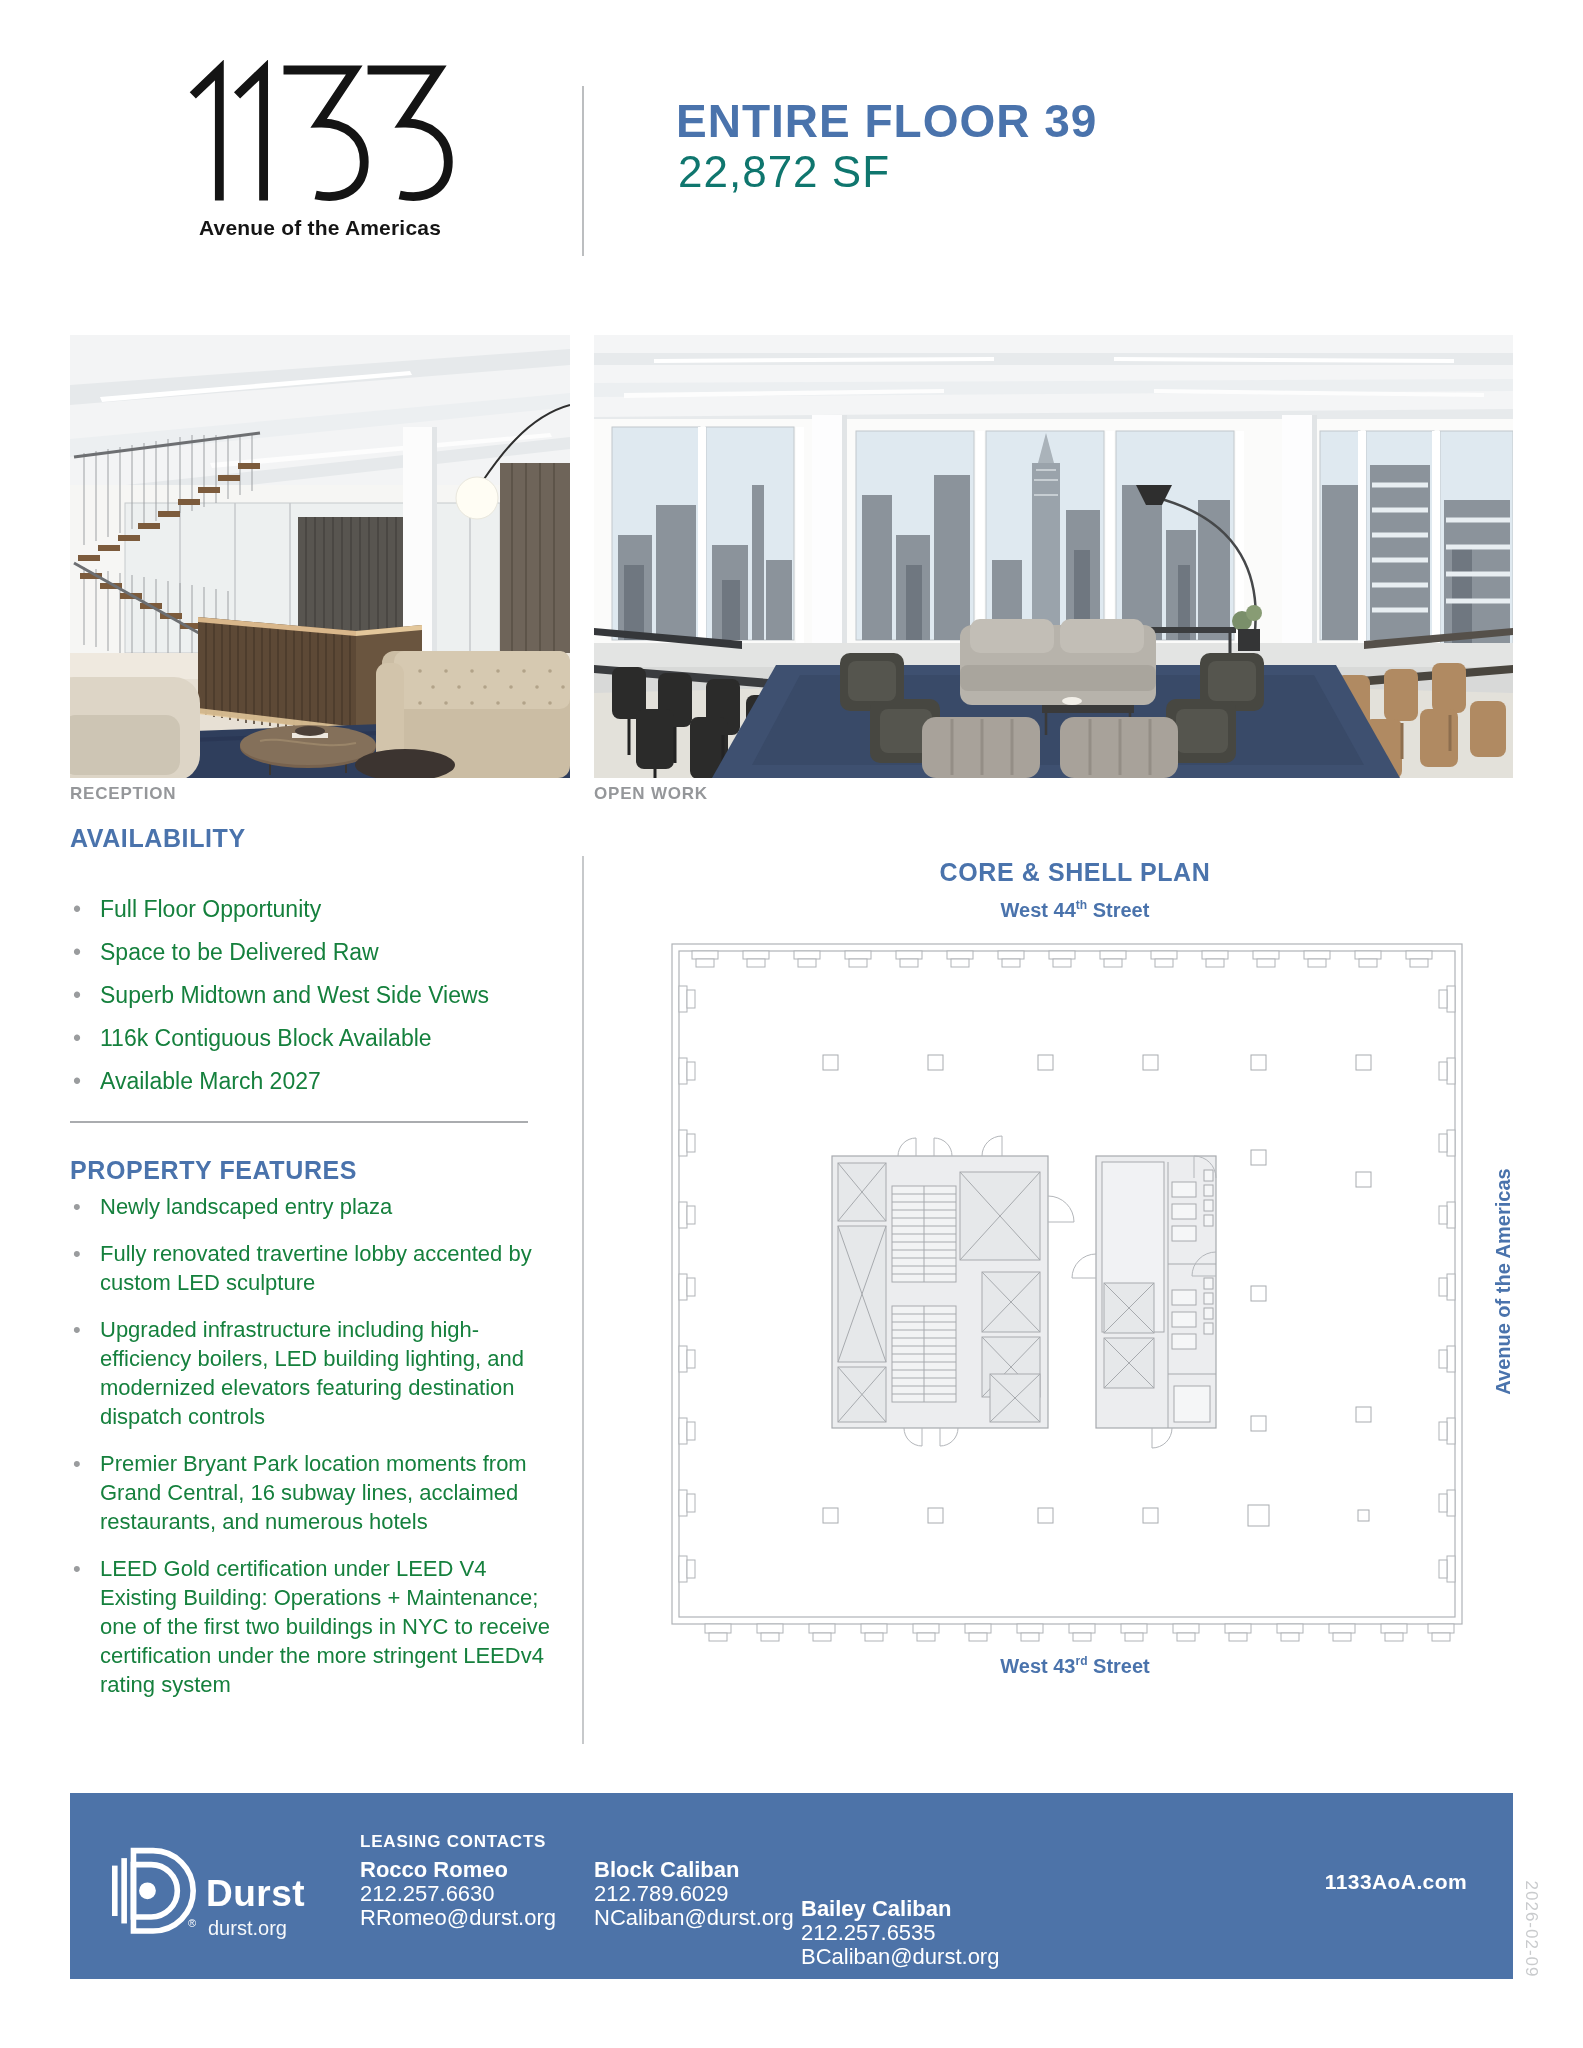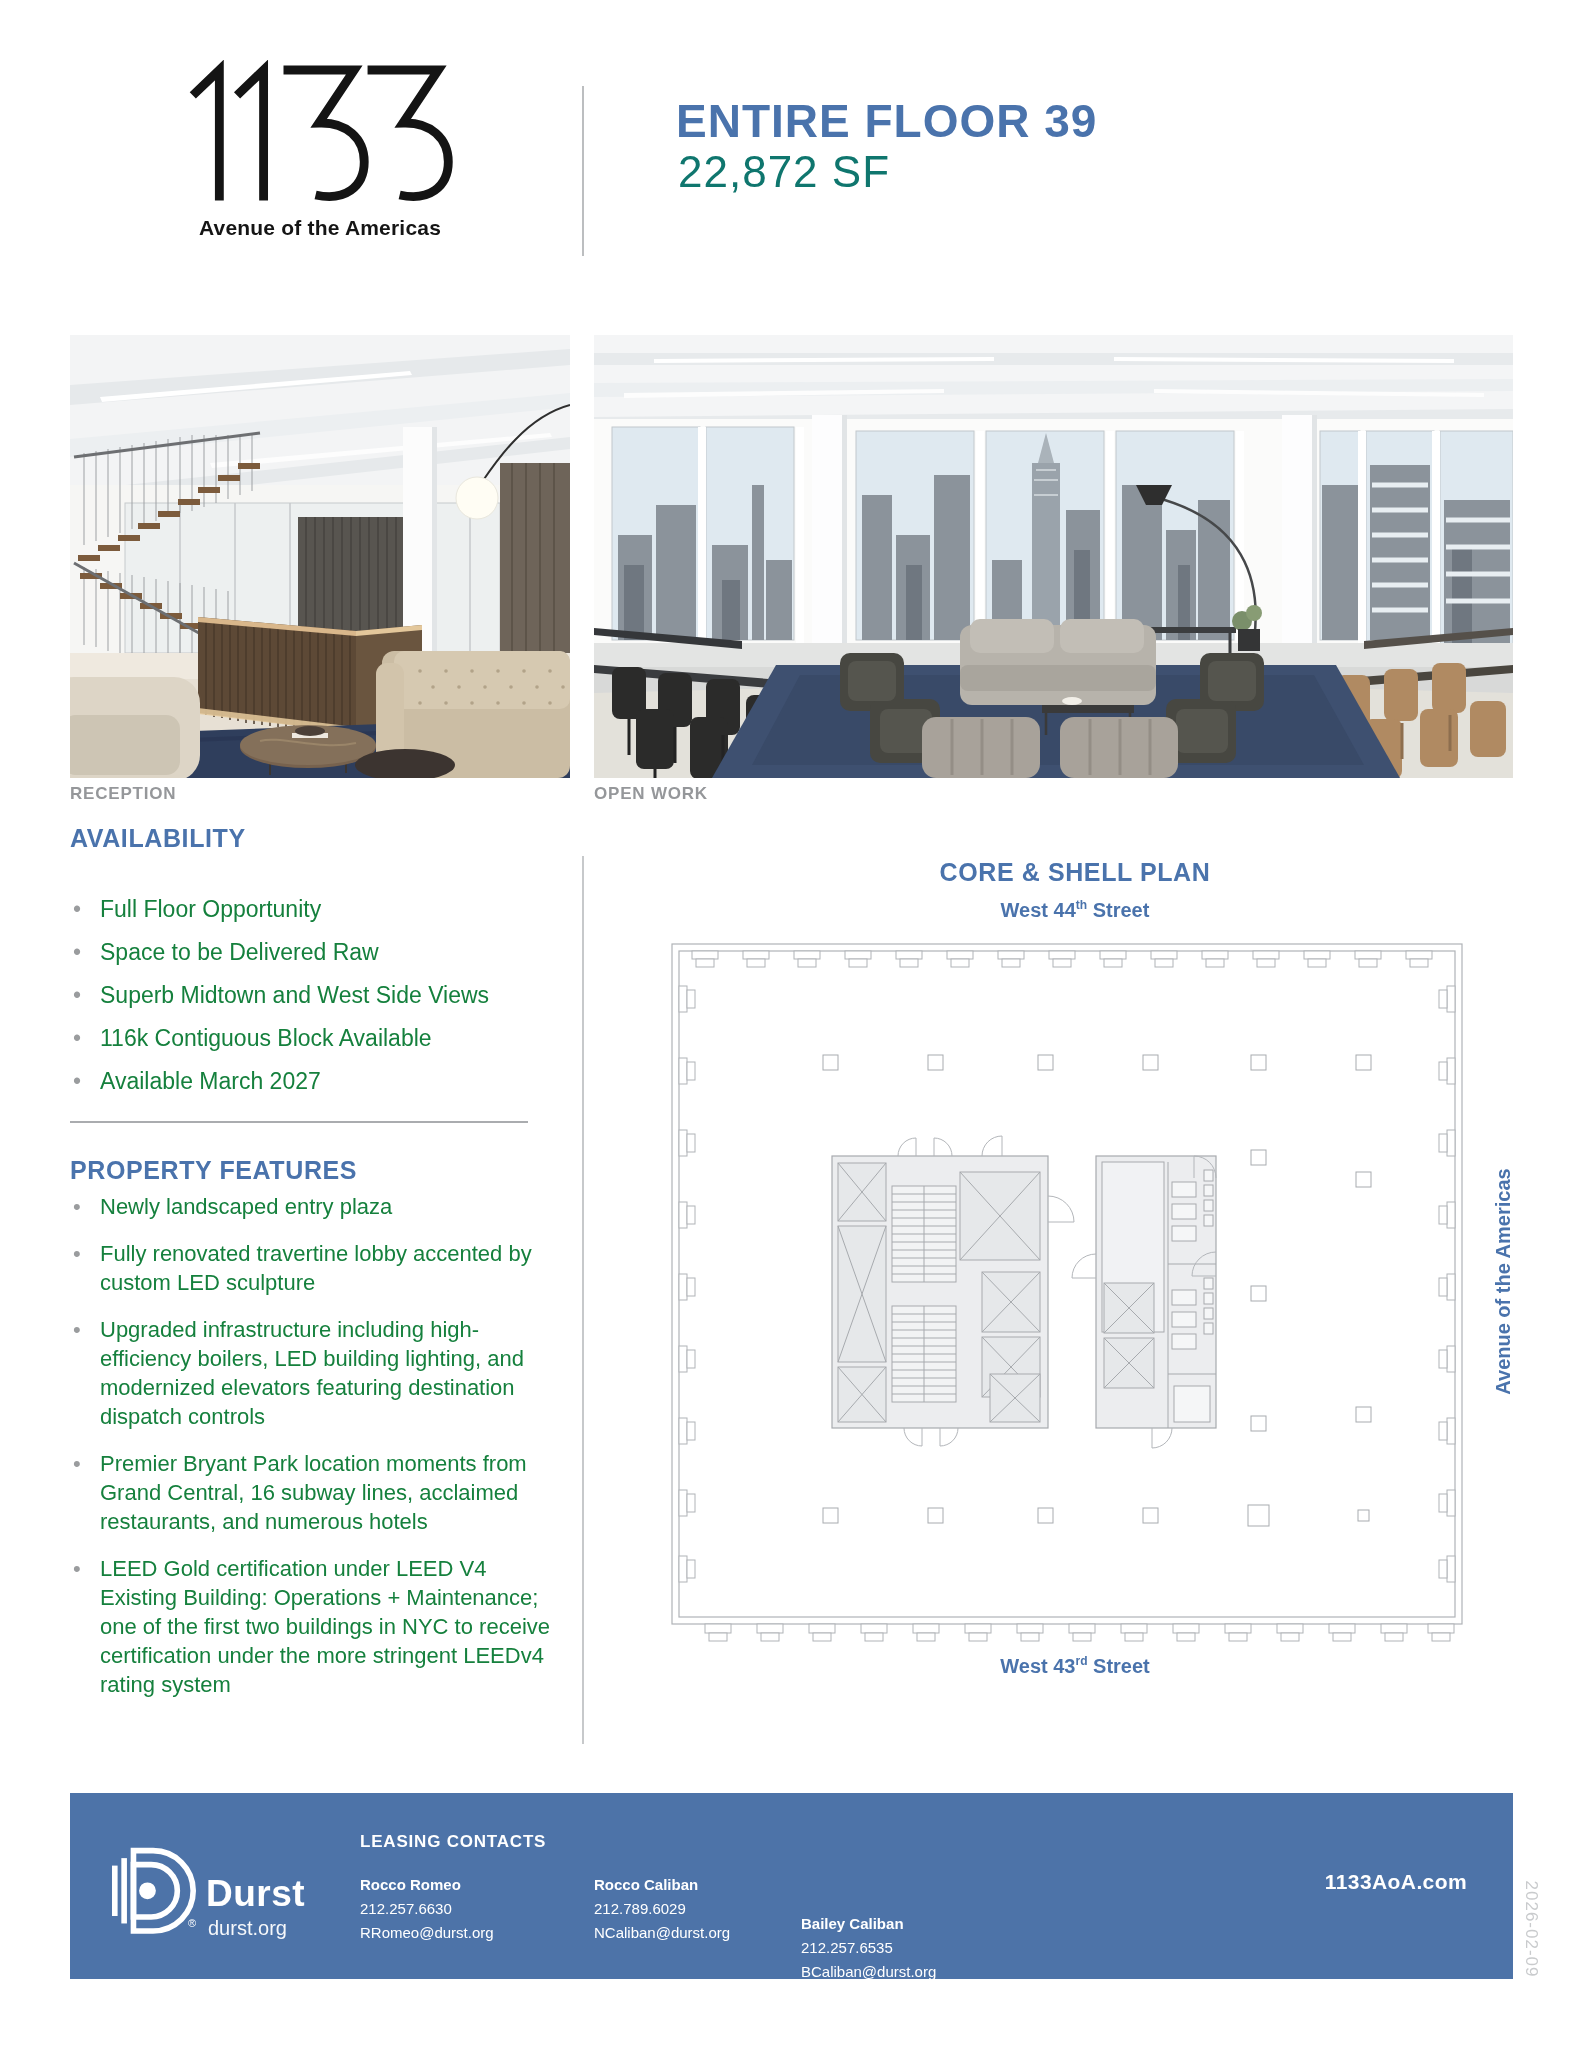--- a/index.html
+++ b/index.html
@@ -47,21 +47,21 @@
   .plan-wrap{left:660px;top:934px;width:810px;height:712px;}
   .plan-wrap svg{display:block;width:100%;height:100%;}
 
   
   .footer{left:70px;top:1793px;width:1443px;height:186px;background:#4d73a8;color:#fff;}
   .durst-mark{left:42px;top:48px;width:84px;height:94px;}
   .durst-reg{left:118px;top:124px;font-size:11px;color:#fff;}
   .durst-name{left:136px;top:80px;font-size:37px;font-weight:700;letter-spacing:.5px;}
   .durst-url{left:138px;top:124px;font-size:20px;color:rgba(255,255,255,.95);}
   .contacts-heading{left:290px;top:39px;font-size:17px;font-weight:700;letter-spacing:.8px;}
-  .contact{top:80px;font-size:15px;line-height:24px;}
+  .contact{top:65px;font-size:22px;line-height:24px;}
   .contact .c-name{font-weight:700;}
   .contact-1{left:290px;}
   .contact-2{left:524px;}
   .contact-3{left:731px;margin-top:39px;}
   .website{right:46px;top:77px;font-size:21px;font-weight:700;letter-spacing:.4px;}
   a{color:inherit;text-decoration:none;}
 
   .date-stamp{left:1471px;top:1919px;width:120px;text-align:center;transform:rotate(90deg);font-size:17px;letter-spacing:1px;color:#c9cbcd;}
 </style>
 </head>
@@ -582,21 +582,21 @@
   <div class="abs durst-url"><a href="#">durst.org</a></div>
 
   <div class="abs contacts-heading">LEASING CONTACTS</div>
 
   <div class="abs contact contact-1">
     <div class="c-name">Rocco Romeo</div>
     <div class="c-phone">212.257.6630</div>
     <div class="c-email"><a href="#">RRomeo@durst.org</a></div>
   </div>
   <div class="abs contact contact-2">
-    <div class="c-name">Rocco Caliban</div>
+    <div class="c-name">Block Caliban</div>
     <div class="c-phone">212.789.6029</div>
     <div class="c-email"><a href="#">NCaliban@durst.org</a></div>
   </div>
   <div class="abs contact contact-3">
     <div class="c-name">Bailey Caliban</div>
     <div class="c-phone">212.257.6535</div>
     <div class="c-email"><a href="#">BCaliban@durst.org</a></div>
   </div>
 
   <div class="abs website"><a href="#">1133AoA.com</a></div>

